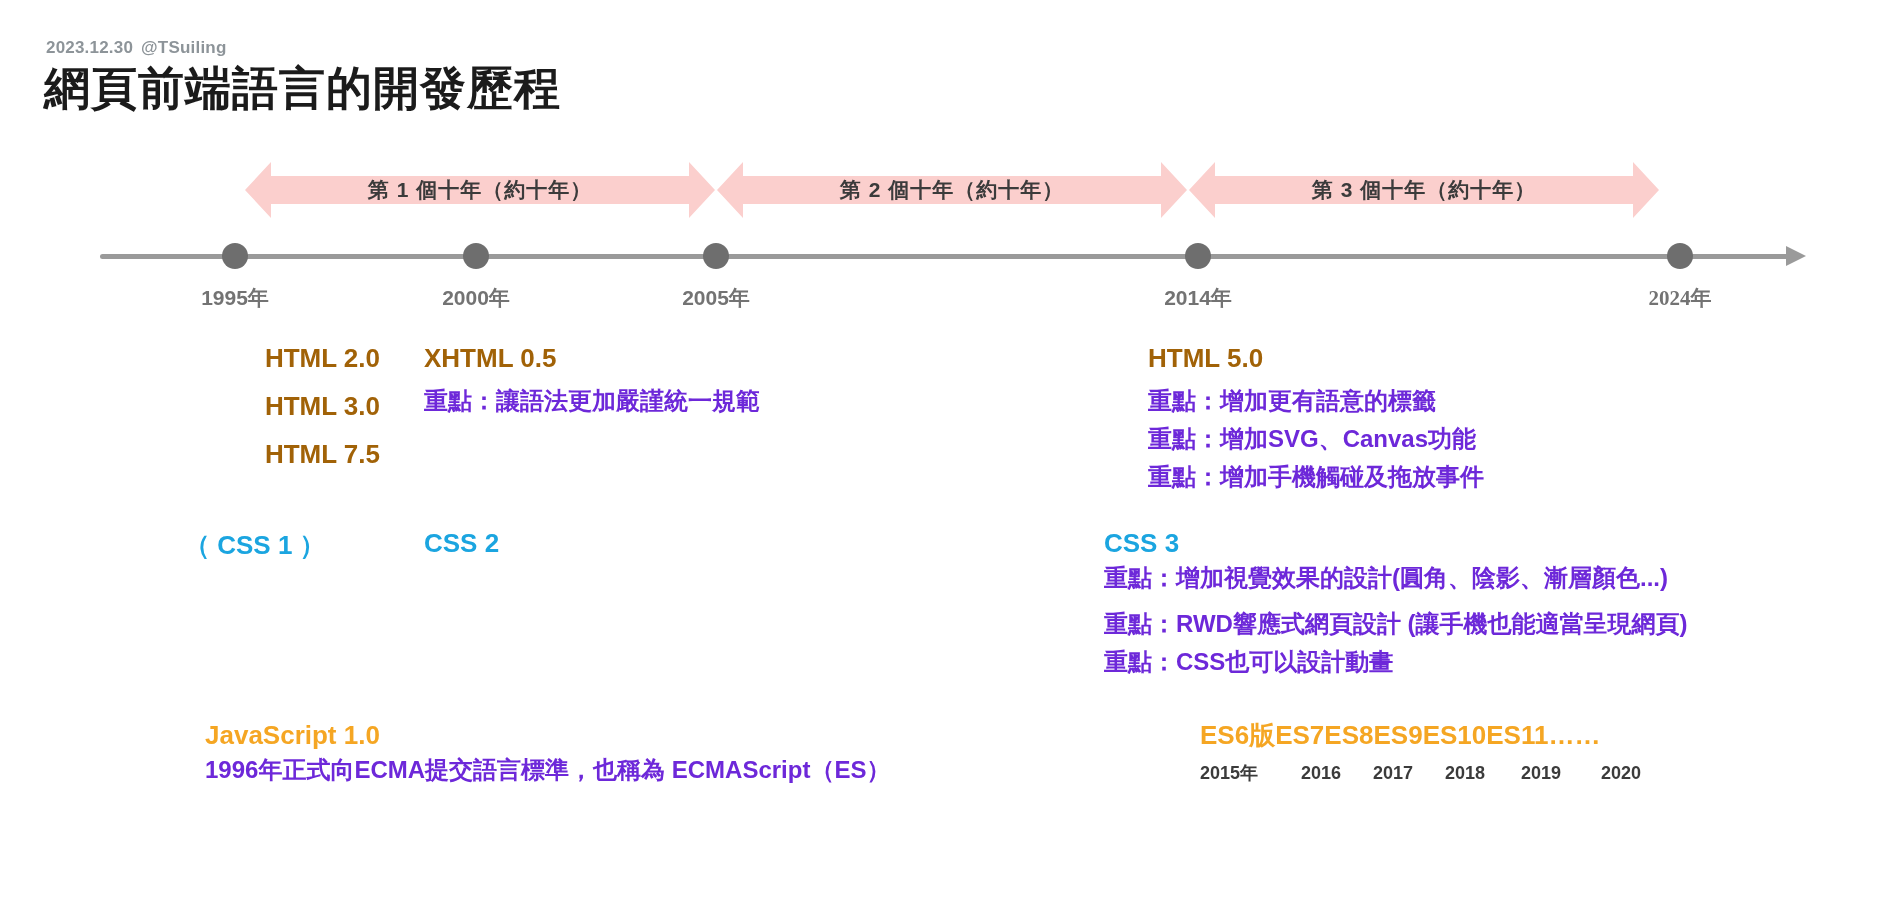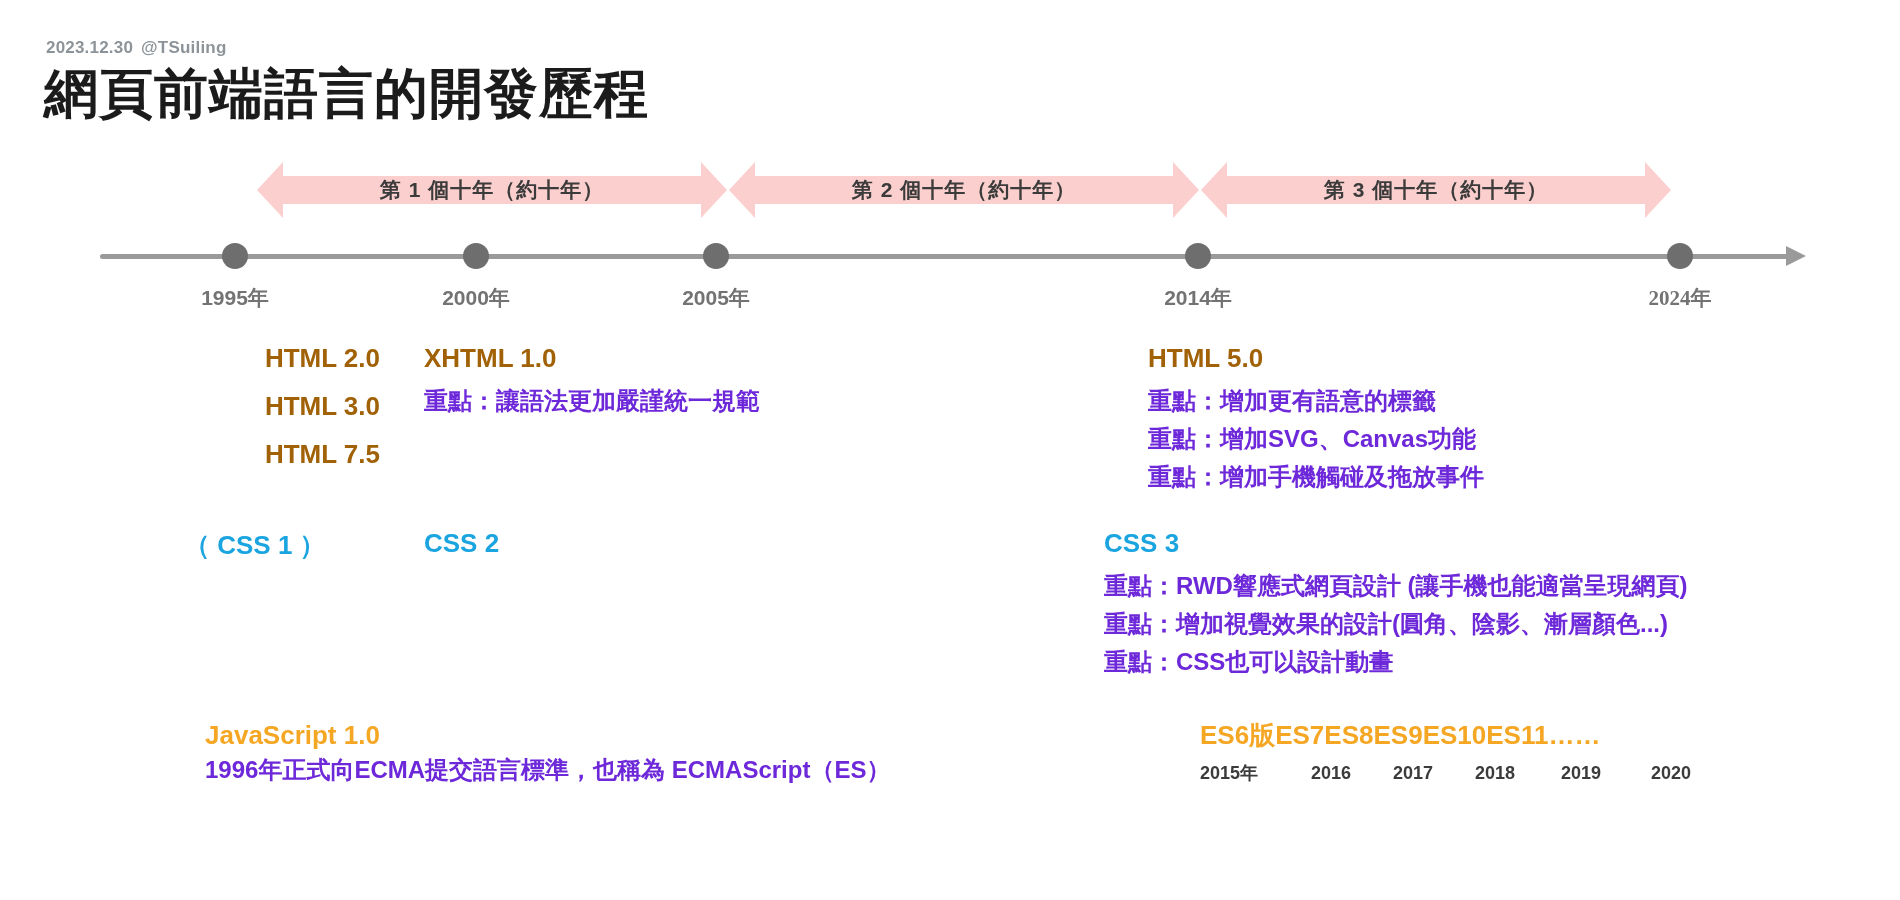--- a/index.html
+++ b/index.html
@@ -25,30 +25,30 @@
     font-weight: bold;
     color: #8d9499;
     letter-spacing: .2px;
   }
   .meta .handle { margin-left: 8px; }
 
   .page-title {
     position: absolute;
     left: 44px;
     top: 58px;
-    font-size: 54px;
+    font-size: 46px;
     font-weight: bold;
     color: #1b1b1b;
     letter-spacing: 1px;
   }
 
   
   .decades {
     position: absolute;
-    left: 12px;
+    left: 0;
     top: 162px;
     width: 1556px;
     height: 62px;
   }
   .decade {
     position: absolute;
     height: 56px;
     display: flex;
     align-items: center;
     justify-content: center;
@@ -148,21 +148,21 @@
     white-space: nowrap;
   }
   .right-al { text-align: right; }
 
   .es-row {
     display: flex;
     align-items: baseline;
   }
   .es-years {
     display: flex;
-    gap: 32px;
+    gap: 22px;
     align-items: baseline;
     margin-top: 8px;
   }
   .es-years span {
     color: #3b3b3b;
     font-size: 18px;
     font-weight: bold;
     text-align: center;
   }
 </style>
@@ -209,41 +209,41 @@
   <div class="node-label" style="left:1680px;font-family:Liberation Serif, serif;">2024年</div>
 </div>
 
 <div class="block right-al" style="left:80px; top:334px; width:300px;">
   <div class="hl-red">HTML 2.0</div>
   <div class="hl-red">HTML 3.0</div>
   <div class="hl-red">HTML 7.5</div>
 </div>
 
 <div class="block" style="left:424px; top:334px;">
-  <div class="hl-red">XHTML 1.0</div>
+  <div class="hl-red">XHTML 0.5</div>
   <div class="note">重點：讓語法更加嚴謹統一規範</div>
 </div>
 
 <div class="block" style="left:1148px; top:334px;">
   <div class="hl-red">HTML 5.0</div>
   <div class="note">重點：增加更有語意的標籤</div>
   <div class="note">重點：增加SVG、Canvas功能</div>
   <div class="note">重點：增加手機觸碰及拖放事件</div>
 </div>
 
 <div class="block" style="left:184px; top:528px;">
   <div class="hl-blue">（ CSS 1 ）</div>
 </div>
 <div class="block" style="left:424px; top:528px;">
   <div class="hl-blue">CSS 2</div>
 </div>
 <div class="block" style="left:1104px; top:528px;">
   <div class="hl-blue">CSS 3</div>
+  <div class="note">重點：增加視覺效果的設計(圓角、陰影、漸層顏色...)</div>
   <div class="note" style="margin-top:8px;">重點：RWD響應式網頁設計 (讓手機也能適當呈現網頁)</div>
-  <div class="note">重點：增加視覺效果的設計(圓角、陰影、漸層顏色...)</div>
   <div class="note">重點：CSS也可以設計動畫</div>
 </div>
 
 <div class="block" style="left:205px; top:720px;">
   <div class="hl-orange">JavaScript 1.0</div>
   <div class="note">1996年正式向ECMA提交語言標準，也稱為 ECMAScript（ES）</div>
 </div>
 
 <div class="block" style="left:1200px; top:718px;">
   <div class="es-row">

